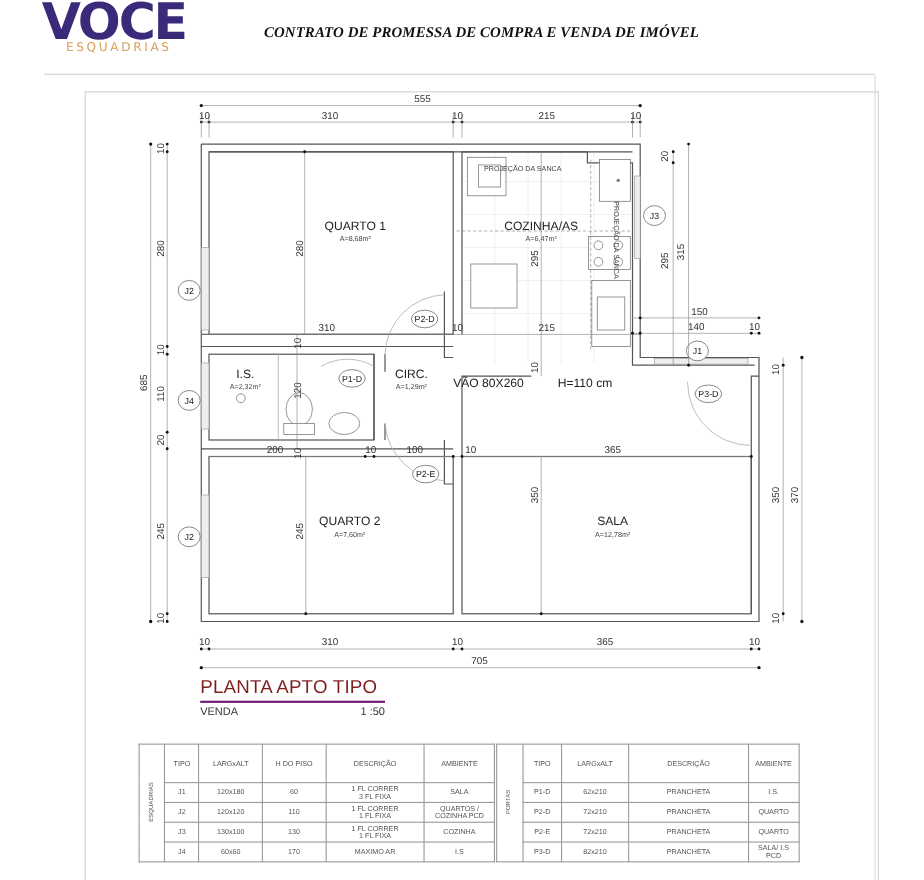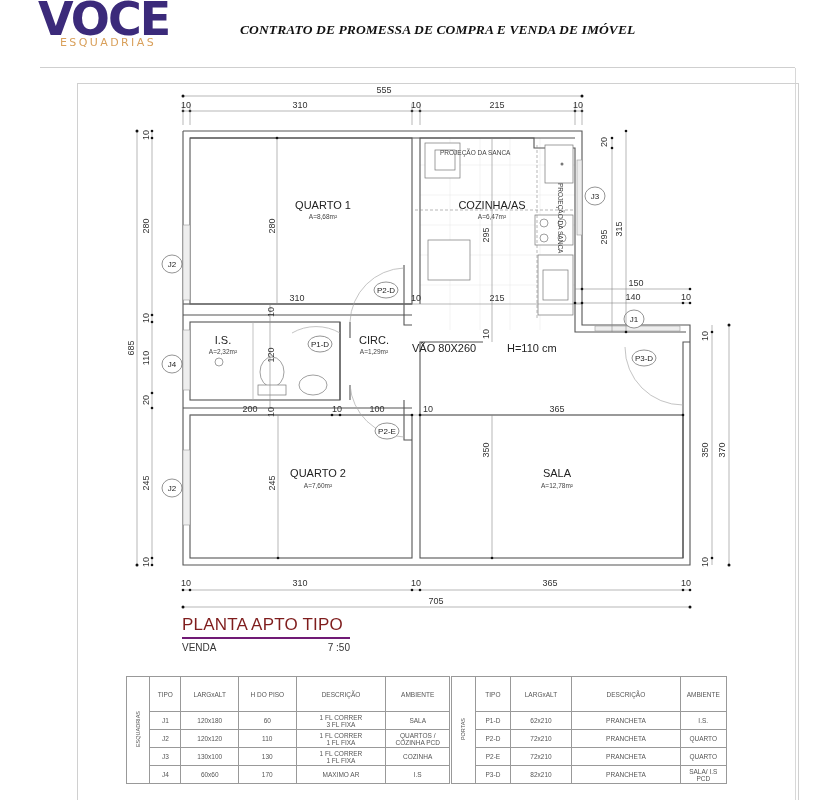--- a/index.html
+++ b/index.html
@@ -299,21 +299,21 @@
     <text class="dtxt" x="550" y="586" text-anchor="middle">365</text>
     <text class="dtxt" x="686" y="586" text-anchor="middle">10</text>
     <text class="dtxt" x="436" y="604" text-anchor="middle">705</text>
   </g>
 </svg>
 
 <div class="plan-title-block">
   <div class="plan-title">PLANTA APTO TIPO</div>
   <div class="plan-scale-row">
     <span>VENDA</span>
-    <span>7 :50</span>
+    <span>1 :50</span>
   </div>
 </div>
 
 <table class="sched" style="left:126px; top:676px; width:324px;">
   <tbody>
       <tr class="head">
     <td rowspan="5" style="width:22px;"><span class="side-label">ESQUADRIAS</span></td>
     <td style="width:30px">TIPO</td>
     <td style="width:56px">LARGxALT</td>
     <td style="width:56px">H DO PISO</td>

